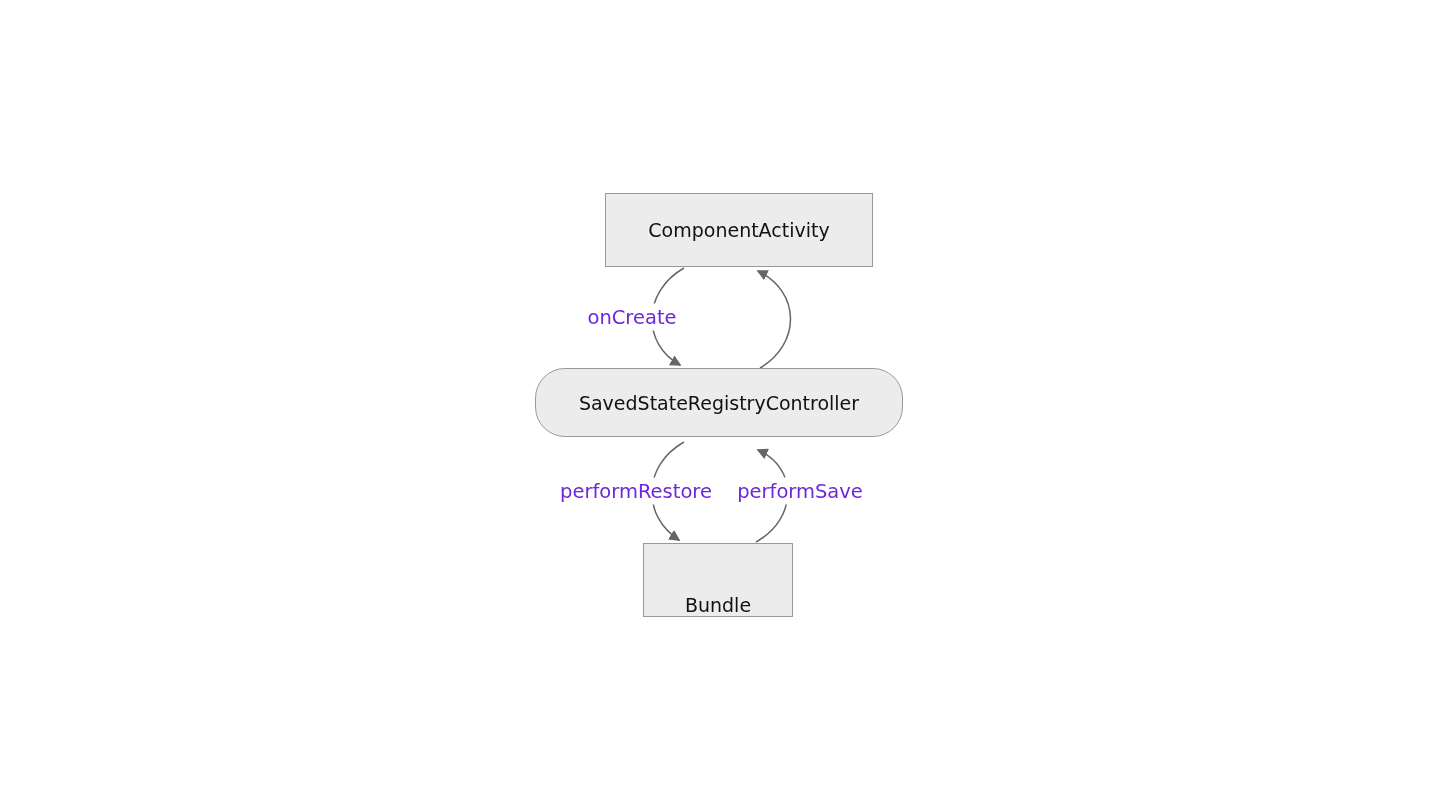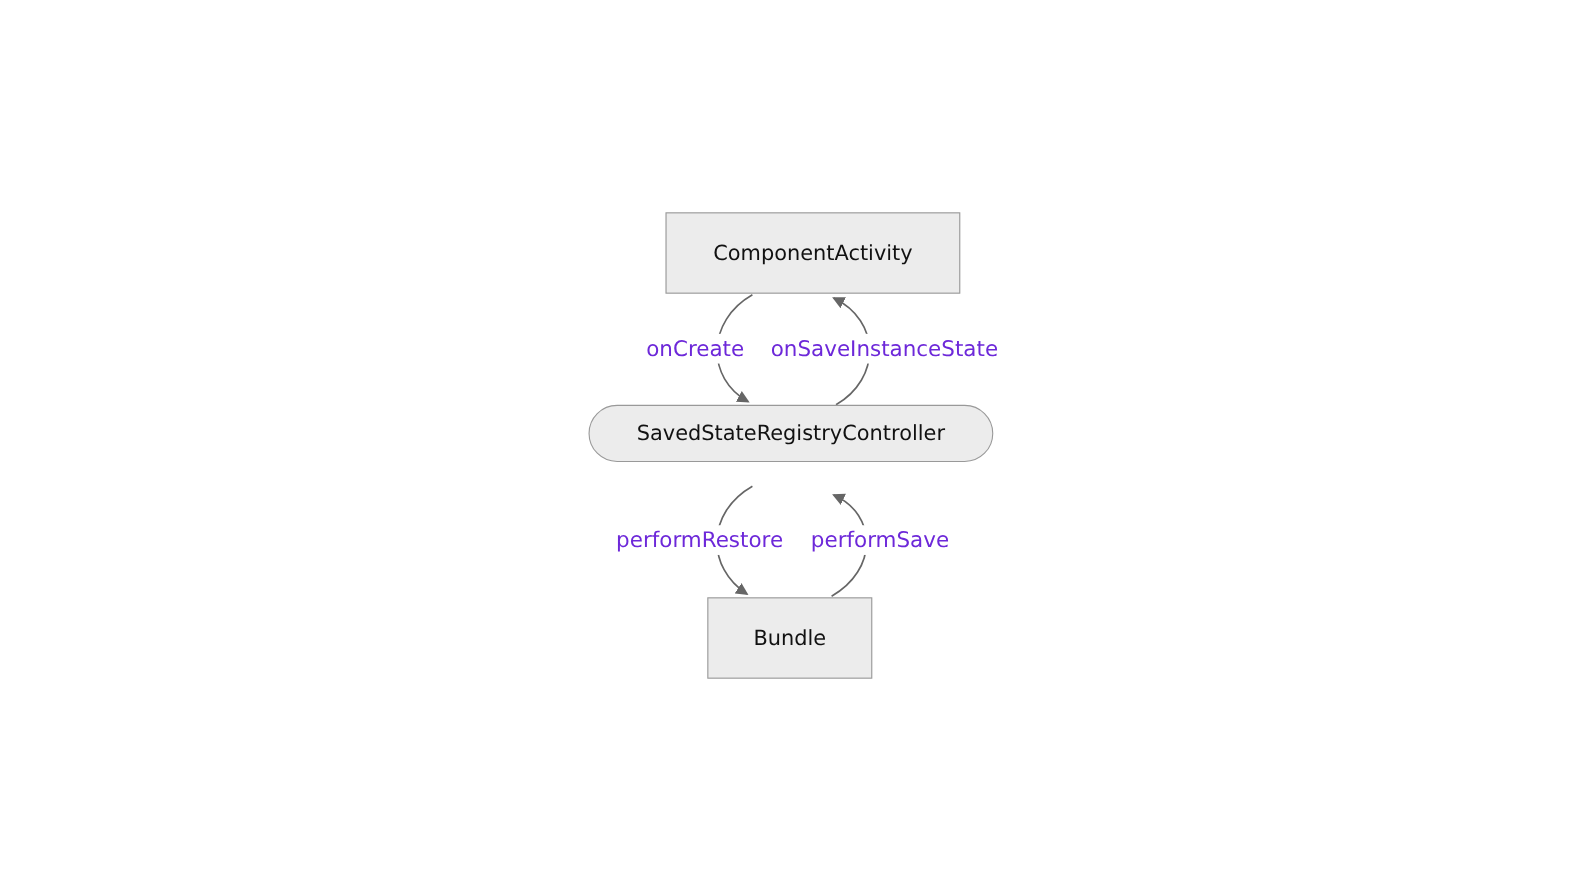--- a/index.html
+++ b/index.html
@@ -39,22 +39,22 @@
     background: #ececec;
     border: 1px solid #999999;
     display: flex;
     align-items: center;
     justify-content: center;
     font-size: 19px;
     color: #111111;
     white-space: nowrap;
   }
   .node-component-activity { left: 584px; top: 193px; width: 268px; height: 74px; margin-left: 21px; }
-  .node-ssrc               { left: 535px; top: 368px; width: 368px; height: 52px; border-radius: 30px; }
-  .node-bundle             { left: 643px; top: 543px; width: 150px; height: 74px; }
+  .node-ssrc               { left: 535px; top: 368px; width: 368px; height: 69px; border-radius: 30px; }
+  .node-bundle             { left: 643px; top: 543px; width: 150px; height: 74px; align-items: flex-end; }
   .edge-label {
     position: absolute;
     transform: translate(-50%, -50%);
     background: #ffffff;
     padding: 2px 5px;
     font-size: 19.5px;
     color: #6d28d9;
     white-space: nowrap;
   }
   .edge-label-oncreate      { left: 632px; top: 317px; }
@@ -87,19 +87,18 @@
   <div class="node node-ssrc">
     <span>SavedStateRegistryController</span>
   </div>
 
   <div class="node node-bundle">
     <span>Bundle</span>
   </div>
 
   <div class="edge-label edge-label-oncreate">onCreate</div>
 
-  <div class="edge-label edge-label-onsave">onSaveInstanceState</div>
 
   <div class="edge-label edge-label-performrestore">performRestore</div>
 
   <div class="edge-label edge-label-performsave">performSave</div>
 
 </div>
 
 </body></html>

